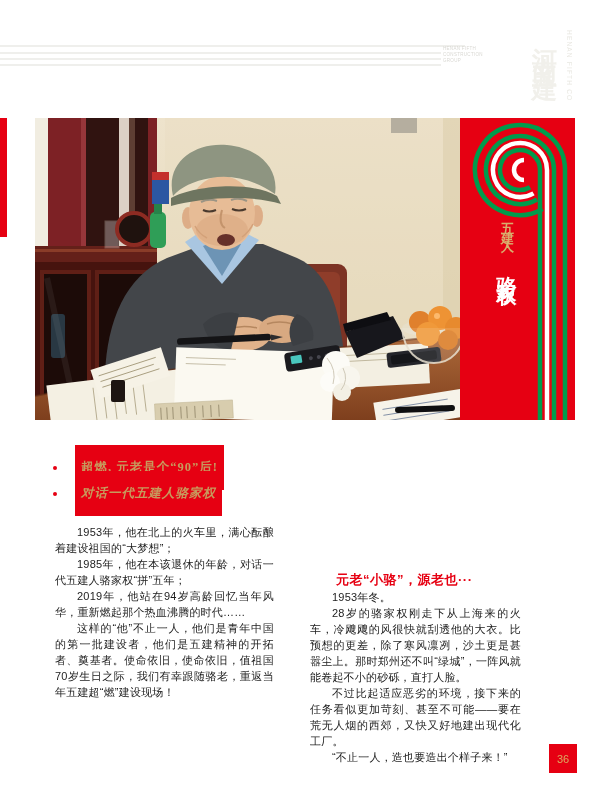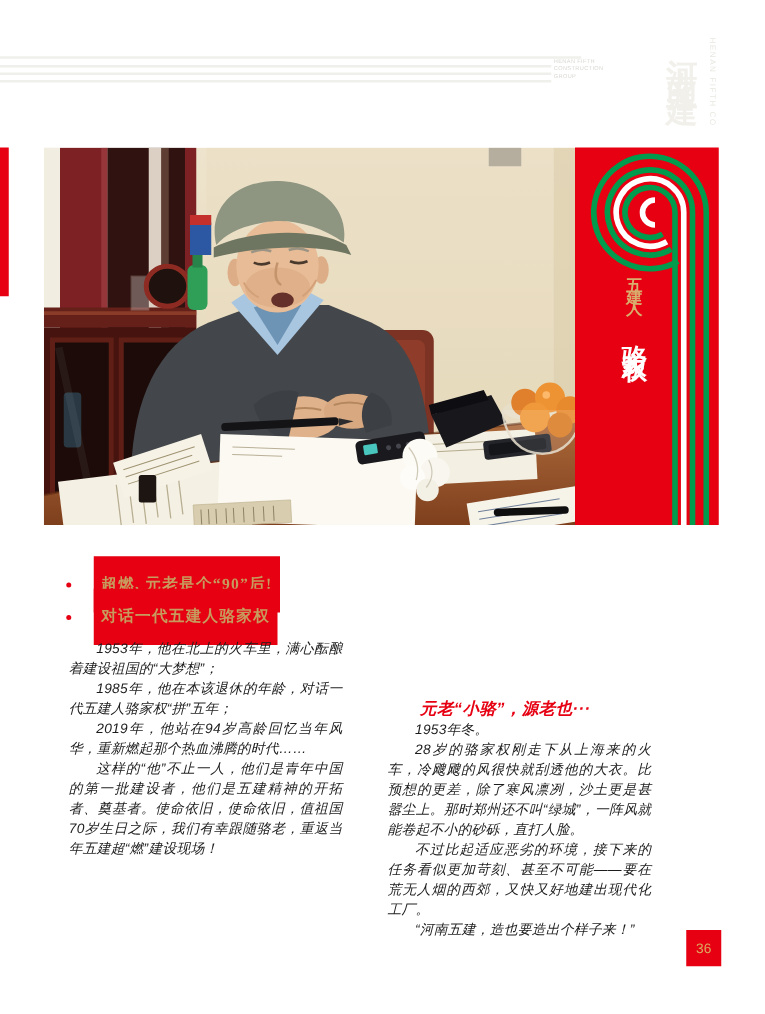--- a/index.html
+++ b/index.html
@@ -30,27 +30,27 @@
   .sidebar{position:absolute;left:460px;top:118px;width:115px;height:302px;background:#e60012;overflow:hidden;}
   .hook-svg{position:absolute;left:0;top:0;}
   .side-text{position:absolute;left:34px;top:94px;writing-mode:vertical-rl;text-orientation:upright;
         font-family:"Liberation Serif",serif;}
   .side-small{font-size:13px;font-weight:bold;color:#d9ad6d;letter-spacing:9px;}
   .side-dot{font-size:13px;font-weight:bold;color:#d9ad6d;letter-spacing:6px;}
   .side-big{font-size:20px;font-weight:bold;color:#ffffff;letter-spacing:5px;}
 
   .headline-row{position:absolute;left:53px;display:flex;align-items:center;gap:18px;}
   .hl-row1{top:445px;}
-  .hl-row2{top:471px;}
+  .hl-row2{top:471px;font-style:italic;}
   .dot{width:4px;height:4px;background:#e60012;border-radius:50%;flex:0 0 auto;}
   .banner{background:#e60012;color:#c79a5d;font-family:"Liberation Serif",serif;font-weight:bold;
         font-size:12.5px;height:17px;line-height:17px;padding:14px 6px;letter-spacing:1px;white-space:nowrap;}
 
-  .col{position:absolute;top:511px;font-size:11px;line-height:16px;color:#1c1c1c;
-        text-align:justify;letter-spacing:.2px;font-style:italic;}
+  .col{position:absolute;top:524px;font-size:11px;line-height:16px;color:#1c1c1c;
+        text-align:justify;letter-spacing:.2px;}
   .col p{margin:0;text-indent:2em;}
   .col-left{left:55px;width:219px;}
   .col-right{left:310px;width:211px;margin-top:47px;}
   .section-heading{color:#e60012;font-weight:bold;font-size:13px;line-height:18px;
         text-indent:2em;margin:0 0 4px 0;letter-spacing:.5px;}
 
   .page-num{position:absolute;left:549px;top:744px;width:28px;height:29px;background:#e60012;
         color:#dcaa60;font-size:11px;display:flex;align-items:center;justify-content:center;}
 </style>
 </head>
@@ -260,18 +260,18 @@
     <p>1985年，他在本该退休的年龄，对话一代五建人骆家权“拼”五年；</p>
     <p>2019年，他站在94岁高龄回忆当年风华，重新燃起那个热血沸腾的时代……</p>
     <p>这样的“他”不止一人，他们是青年中国的第一批建设者，他们是五建精神的开拓者、奠基者。使命依旧，使命依旧，值祖国70岁生日之际，我们有幸跟随骆老，重返当年五建超“燃”建设现场！</p>
   </div>
 
   <div class="col col-right">
     <p class="section-heading">元老“小骆”，源老也···</p>
     <p>1953年冬。</p>
     <p>28岁的骆家权刚走下从上海来的火车，冷飕飕的风很快就刮透他的大衣。比预想的更差，除了寒风凛冽，沙土更是甚嚣尘上。那时郑州还不叫“绿城”，一阵风就能卷起不小的砂砾，直打人脸。</p>
     <p>不过比起适应恶劣的环境，接下来的任务看似更加苛刻、甚至不可能——要在荒无人烟的西郊，又快又好地建出现代化工厂。</p>
-    <p>“河南五建，造也要造出个样子来！”</p>
+    <p>“不止一人，造也要造出个样子来！”</p>
   </div>
 
   <div class="page-num">36</div>
 
 </div>
 
 </body></html>

